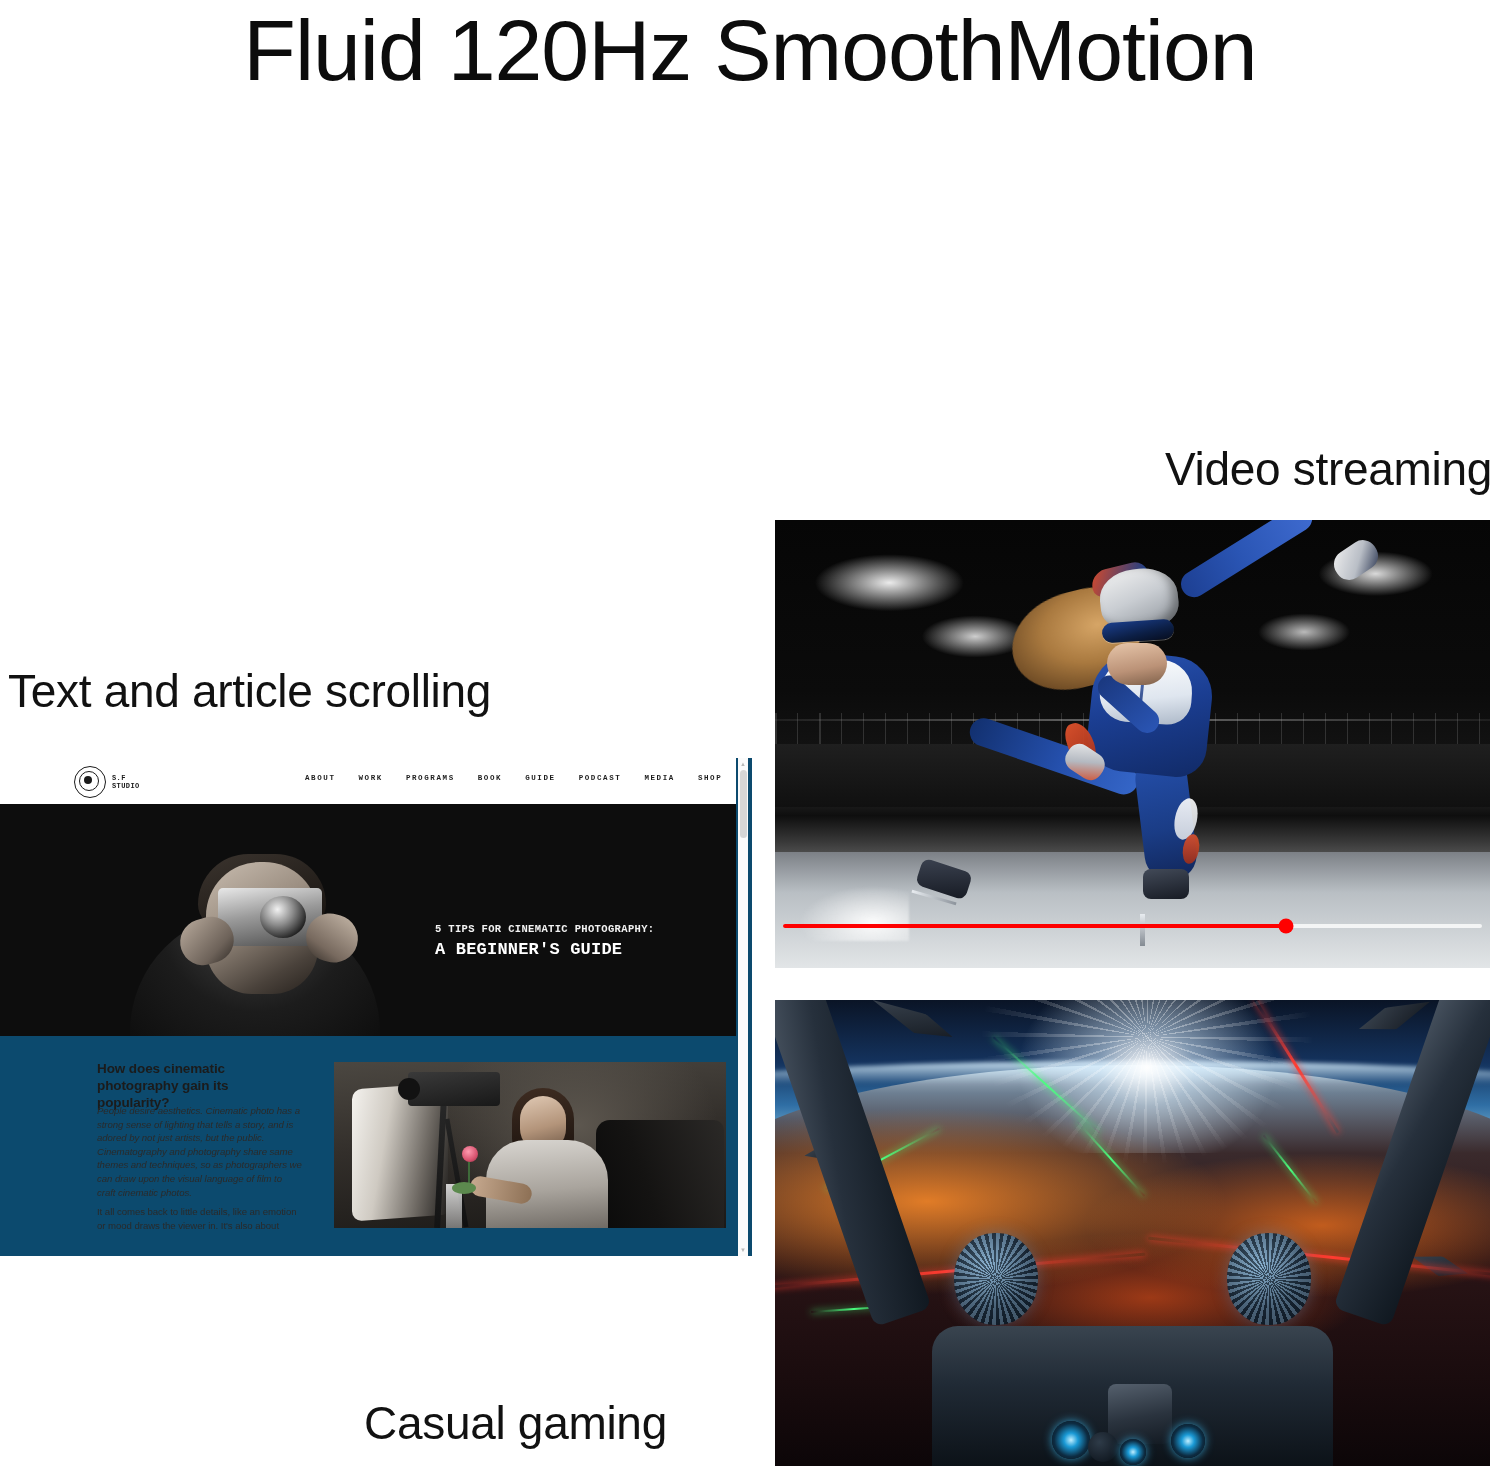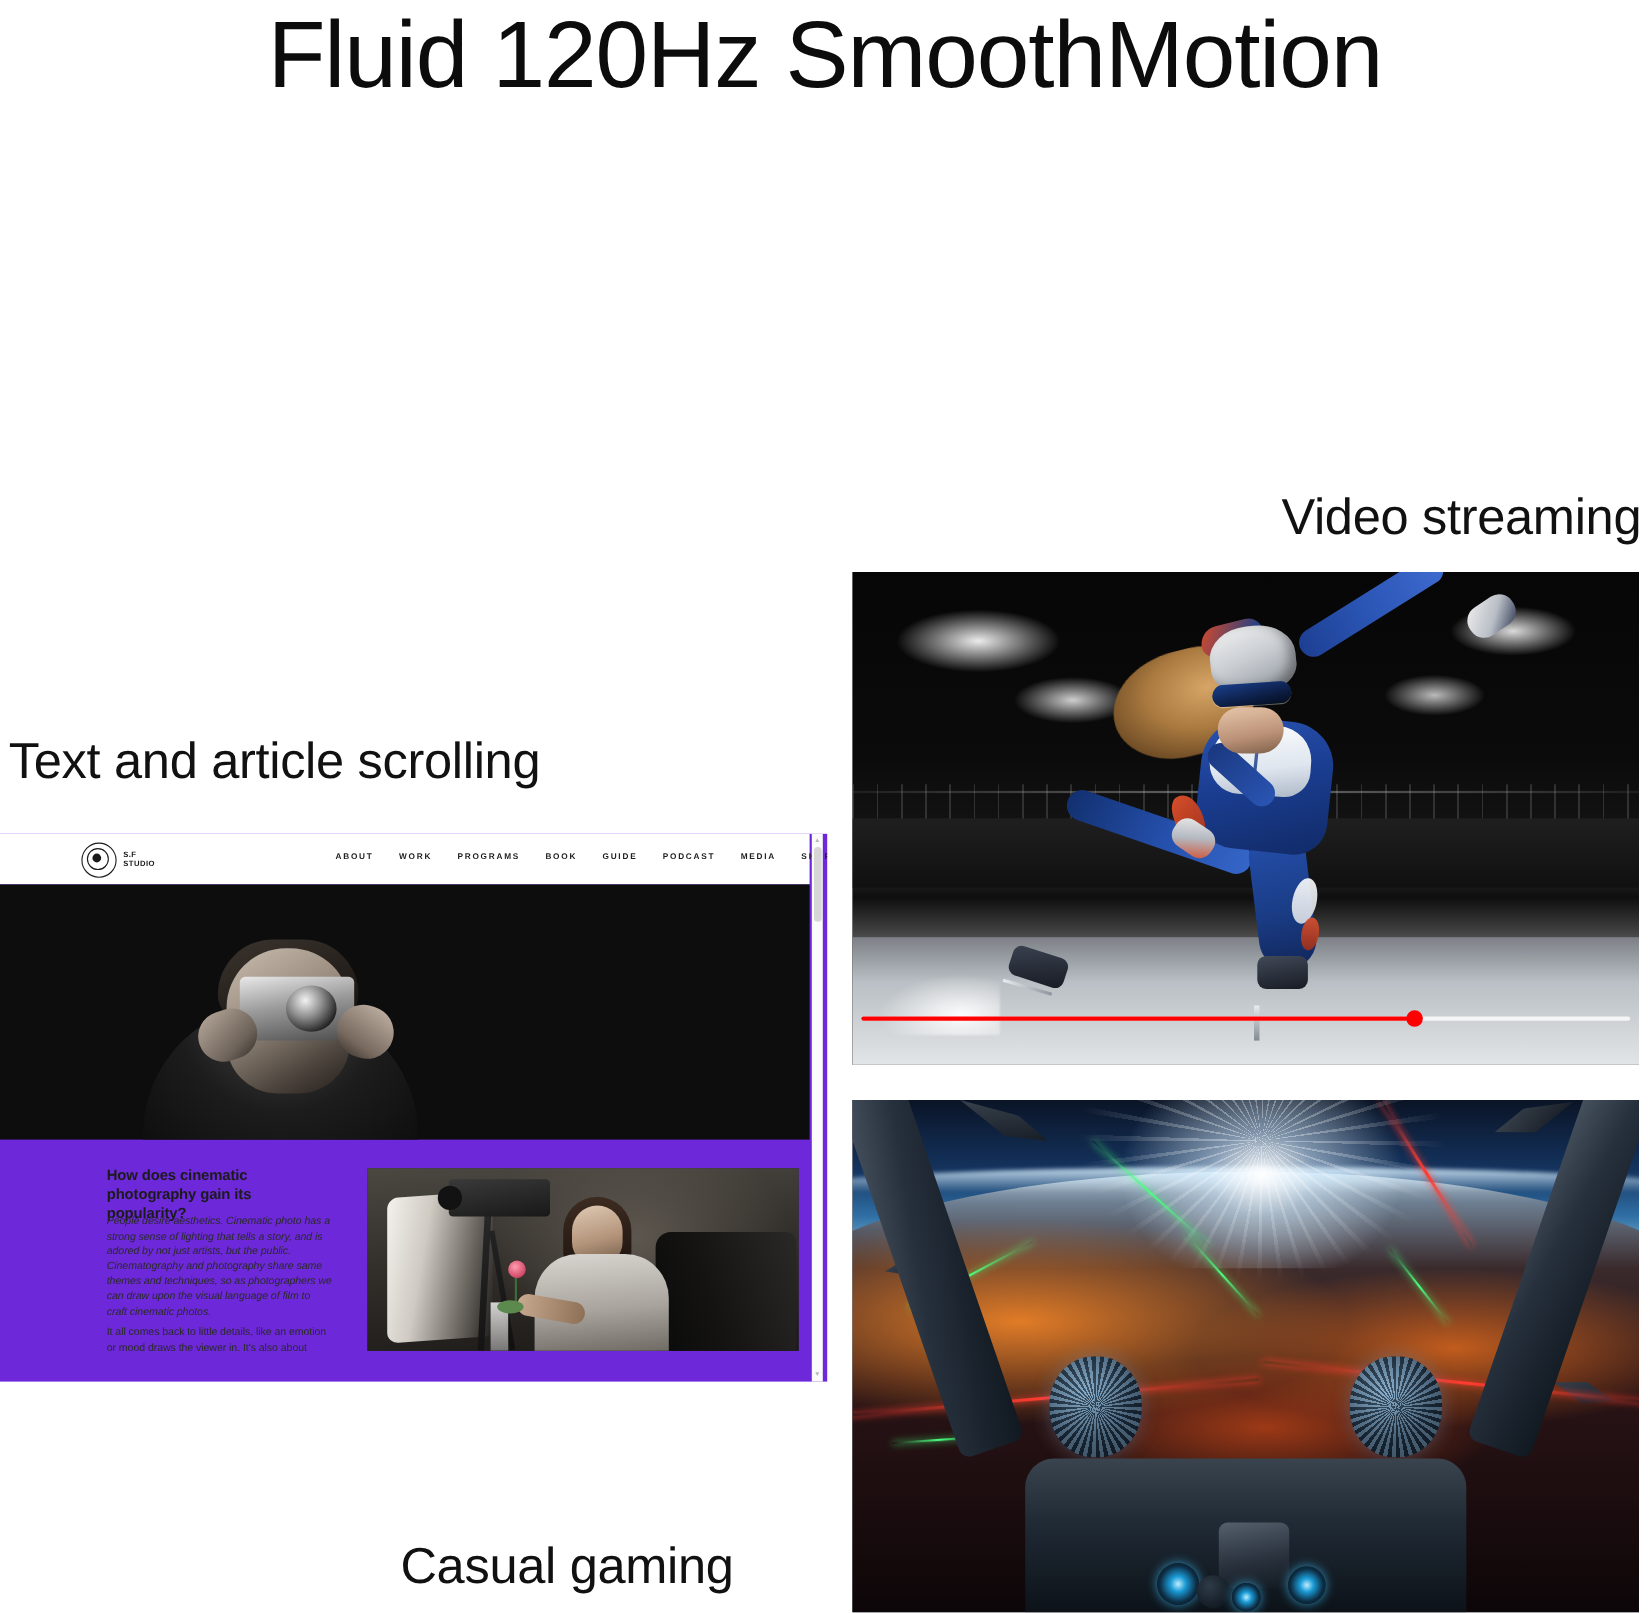--- a/index.html
+++ b/index.html
@@ -26,21 +26,21 @@
     position:absolute;font-size:46px;line-height:54px;font-weight:300;
     letter-spacing:-0.3px;color:#111111;white-space:nowrap;
   }
   .cap-video{right:8px;top:442px;}
   .cap-text{left:8px;top:664px;}
   .cap-game{left:364px;top:1396px;}
 
   
   .article-panel{
     position:absolute;left:0;top:758px;width:752px;height:498px;
-    background:#6d28d9;overflow:hidden;
+    background:#0c4a6e;overflow:hidden;font-family:Liberation Mono, monospace;
   }
   .site-nav{
     position:absolute;left:0;top:0;width:736px;height:46px;background:#fff;
     display:flex;align-items:center;
   }
   .logo-wrap{
     position:absolute;left:74px;top:8px;display:flex;align-items:center;gap:6px;
   }
   .logo-mark{
     width:30px;height:30px;border-radius:50%;border:1.6px solid #1a1a1a;
@@ -612,20 +612,24 @@
 
   <div class="hero">
     <div class="hero-fig">
       <div class="hf-torso"></div>
       <div class="hf-hair"></div>
       <div class="hf-head"></div>
       <div class="hf-cam"></div>
       <div class="hf-lens"></div>
       <div class="hf-hand-l"></div>
       <div class="hf-hand-r"></div>
+    </div>
+    <div class="hero-txt">
+      <div class="hero-kicker">5 TIPS FOR CINEMATIC PHOTOGRAPHY:</div>
+      <div class="hero-title">A BEGINNER'S GUIDE</div>
     </div>
   </div>
 </div>
 
 <div class="art-h2">How does cinematic photography gain its popularity?</div>
 <div class="art-p art-p1">People desire aesthetics. Cinematic photo has a strong sense of lighting that tells a story, and is adored by not just artists, but the public. Cinematography and photography share same themes and techniques, so as photographers we can draw upon the visual language of film to craft cinematic photos.</div>
 <div class="art-p art-p2">It all comes back to little details, like an emotion or mood draws the viewer in. It's also about</div>
 
 <div class="studio-photo">
   <div class="sp-softbox"></div>

